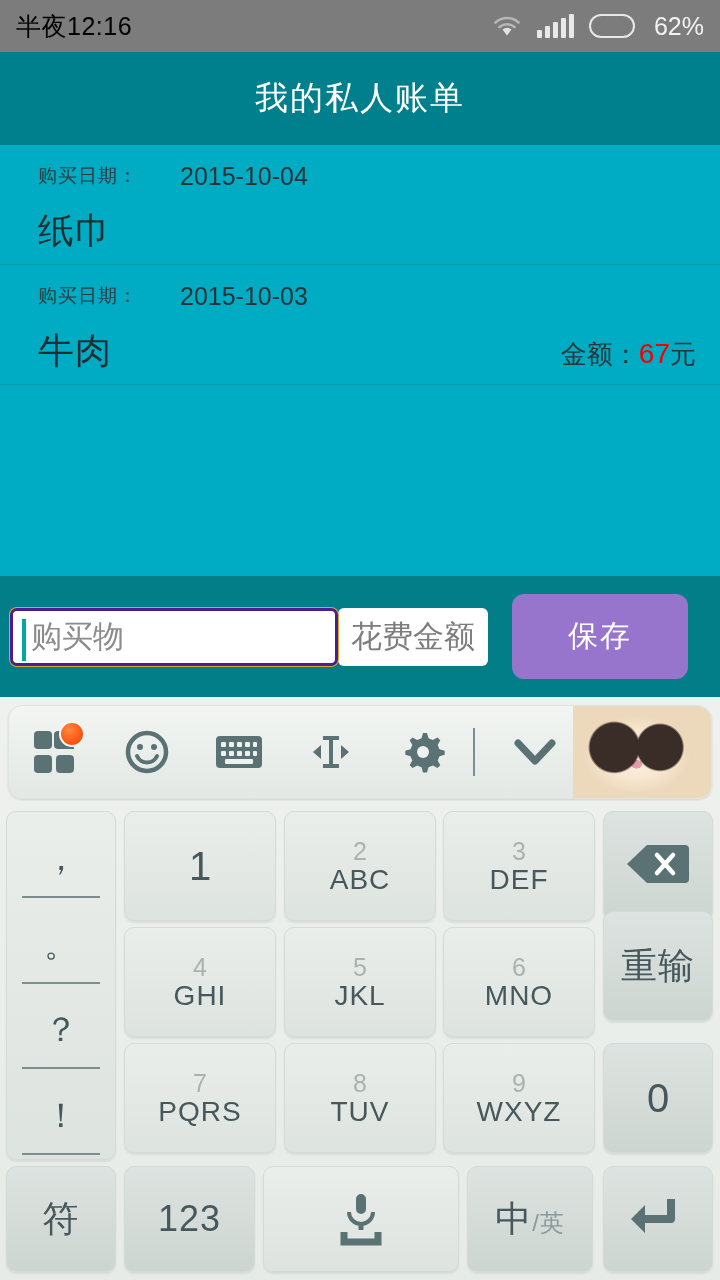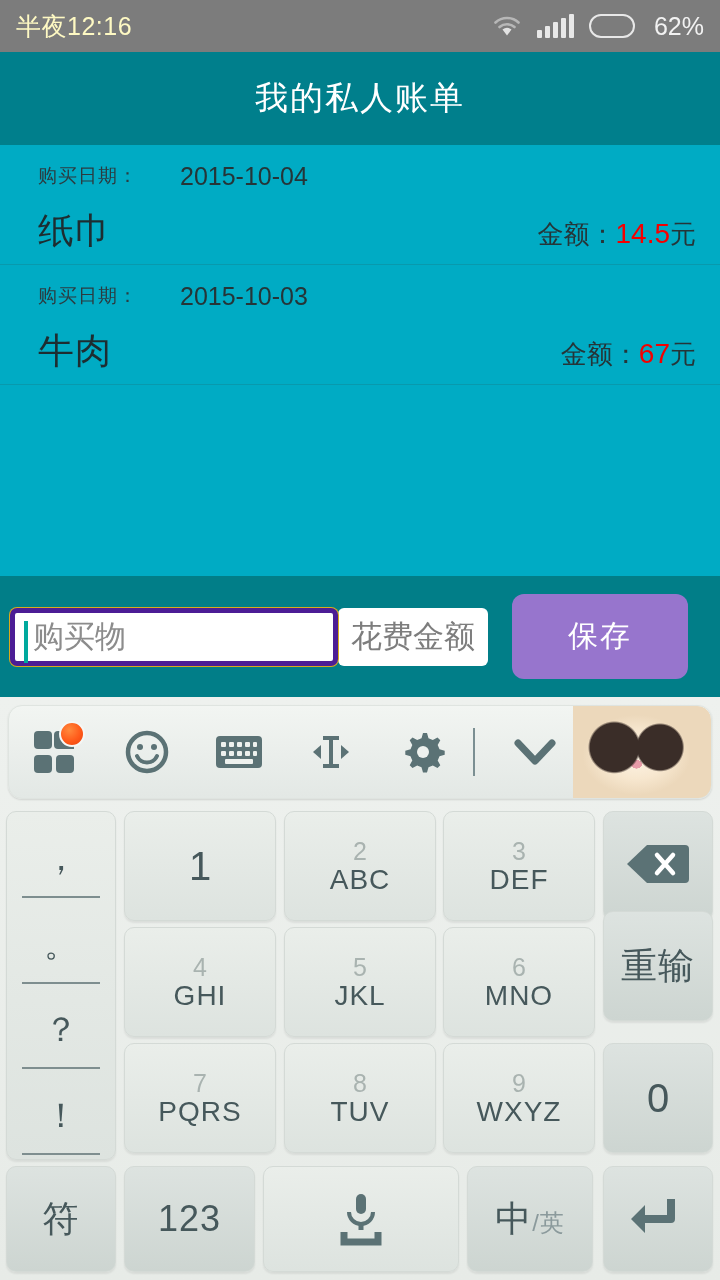--- a/index.html
+++ b/index.html
@@ -11,21 +11,21 @@
   }
   .screen { position: relative; width: 720px; height: 1280px; }
 
   
   .statusbar {
     position: absolute; top: 0; left: 0; width: 720px; height: 52px;
     background: #7c7c7c;
     display: flex; align-items: center; justify-content: space-between;
     padding: 0 16px;
   }
-  .status-clock { color: #fef9c3; font-size: 25px; letter-spacing: .5px; }
+  .status-clock { color: #000000; font-size: 25px; letter-spacing: .5px; }
   .status-right { display: flex; align-items: center; gap: 15px; }
   .icon-wifi { width: 30px; height: 24px; position: relative; display: block; }
   .icon-wifi svg { display: block; }
   .icon-signal { display: flex; align-items: flex-end; gap: 3px; height: 24px; }
   .icon-signal i { display: block; width: 5px; background: #e8e8e8; border-radius: 1px; }
   .icon-signal i:nth-child(1) { height: 8px; }
   .icon-signal i:nth-child(2) { height: 12px; }
   .icon-signal i:nth-child(3) { height: 16px; }
   .icon-signal i:nth-child(4) { height: 20px; }
   .icon-signal i:nth-child(5) { height: 24px; }
@@ -66,21 +66,21 @@
   .bill-amount .unit { color: #253538; }
 
   
   .inputbar {
     position: absolute; top: 576px; left: 0; width: 720px; height: 121px;
     background: #017e88;
     display: flex; align-items: center; padding: 0 10px;
   }
   .field-item {
     position: relative; width: 328px; height: 58px; background: #ffffff;
-    border: 5px solid #4c1d95; border-radius: 7px;
+    border: 3px solid #4c1d95; border-radius: 7px;
     display: flex; align-items: center; padding-left: 12px;
     box-shadow: 0 0 0 1px #d8ab1c;
   }
   .field-item .caret {
     position: absolute; left: 9px; top: 8px; width: 4px; height: 42px; background: #00a99d;
   }
   .field-item .ph { color: #8c8c8c; font-size: 31px; padding-left: 6px; }
   .field-amount {
     width: 150px; height: 58px; background: #ffffff; border-radius: 6px;
     display: flex; align-items: center; justify-content: center; 
@@ -190,21 +190,20 @@
 
   <div class="list">
 
     <div class="bill-row">
       <div class="bill-top">
         <span class="bill-label">购买日期：</span>
         <span class="bill-date">2015-10-04</span>
       </div>
       <div class="bill-bottom">
         <span class="bill-name">纸巾</span>
-        <span class="bill-amount"><span>金额：</span><span class="num">14.5</span><span class="unit">元</span></span>
       </div>
     </div>
 
     <div class="bill-row">
       <div class="bill-top">
         <span class="bill-label">购买日期：</span>
         <span class="bill-date">2015-10-03</span>
       </div>
       <div class="bill-bottom">
         <span class="bill-name">牛肉</span>

